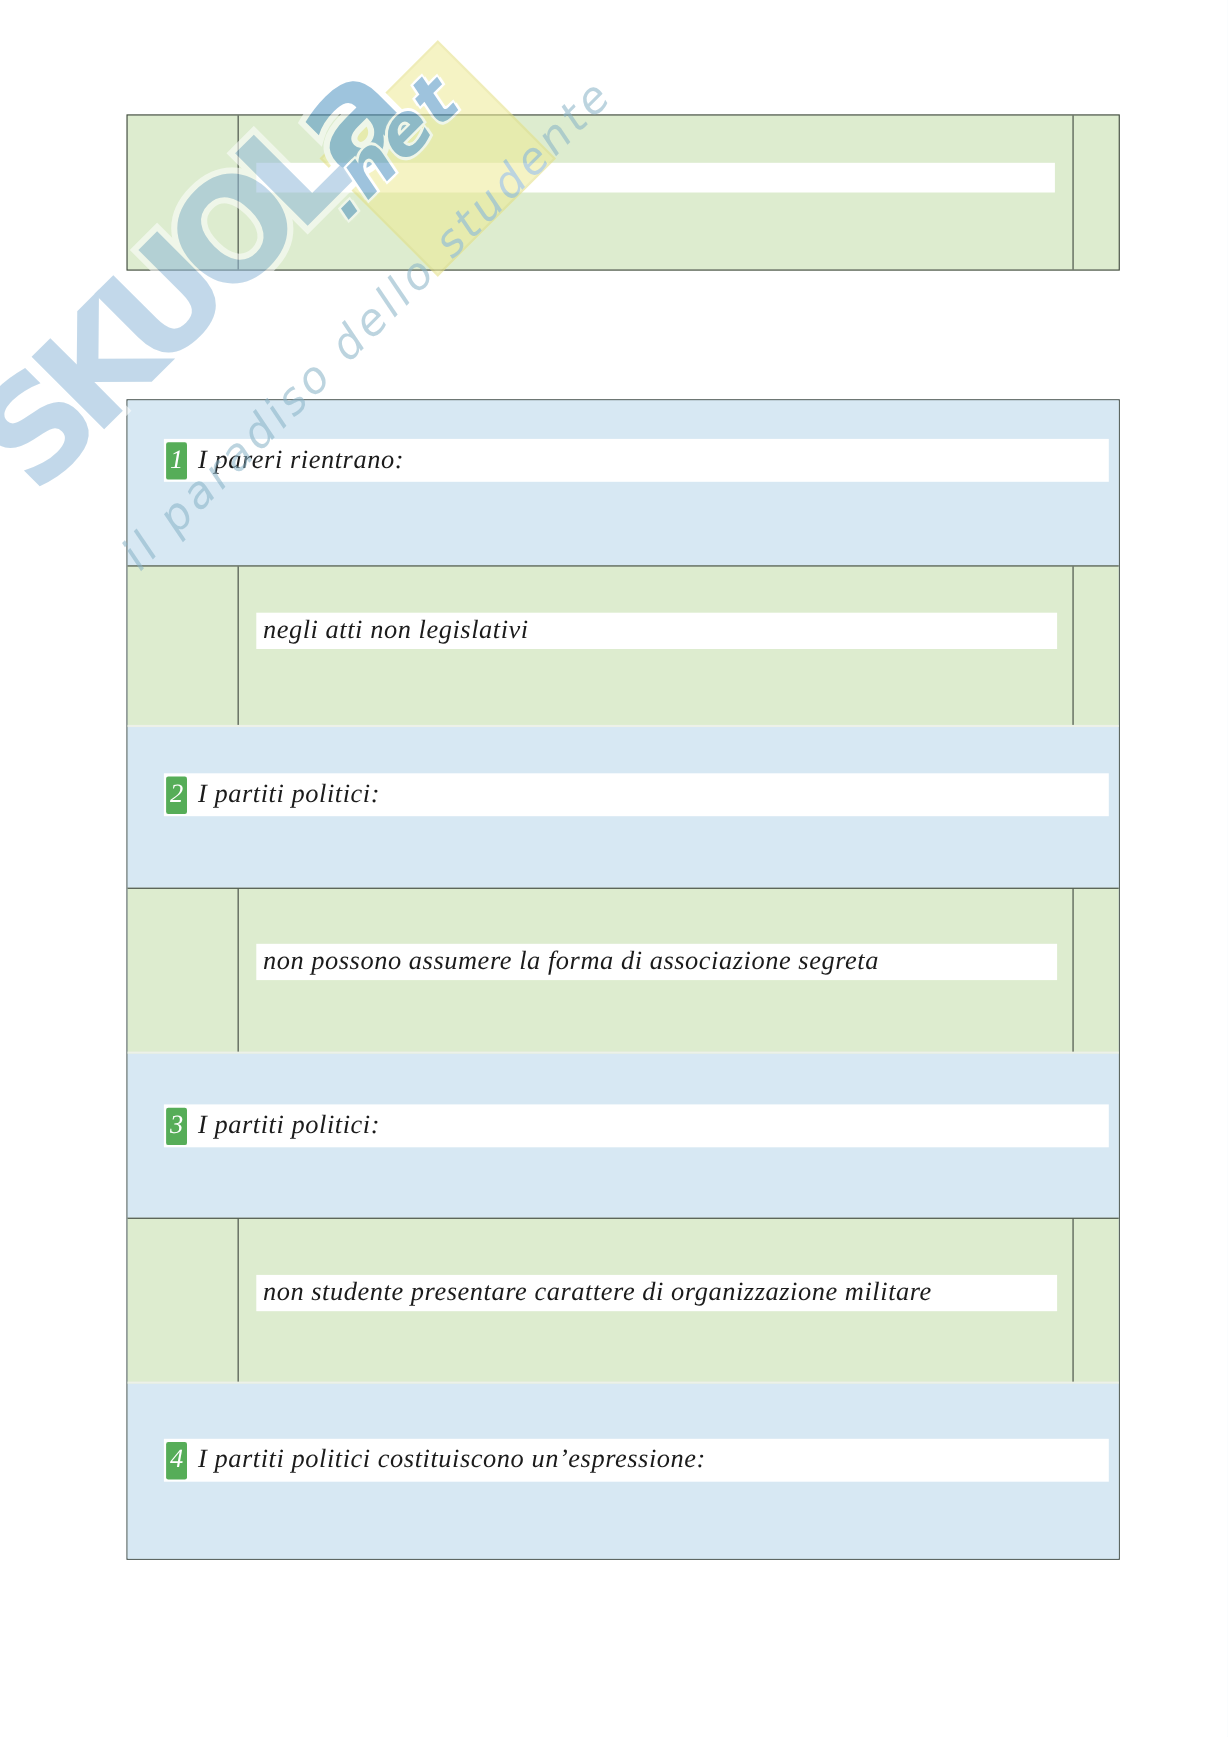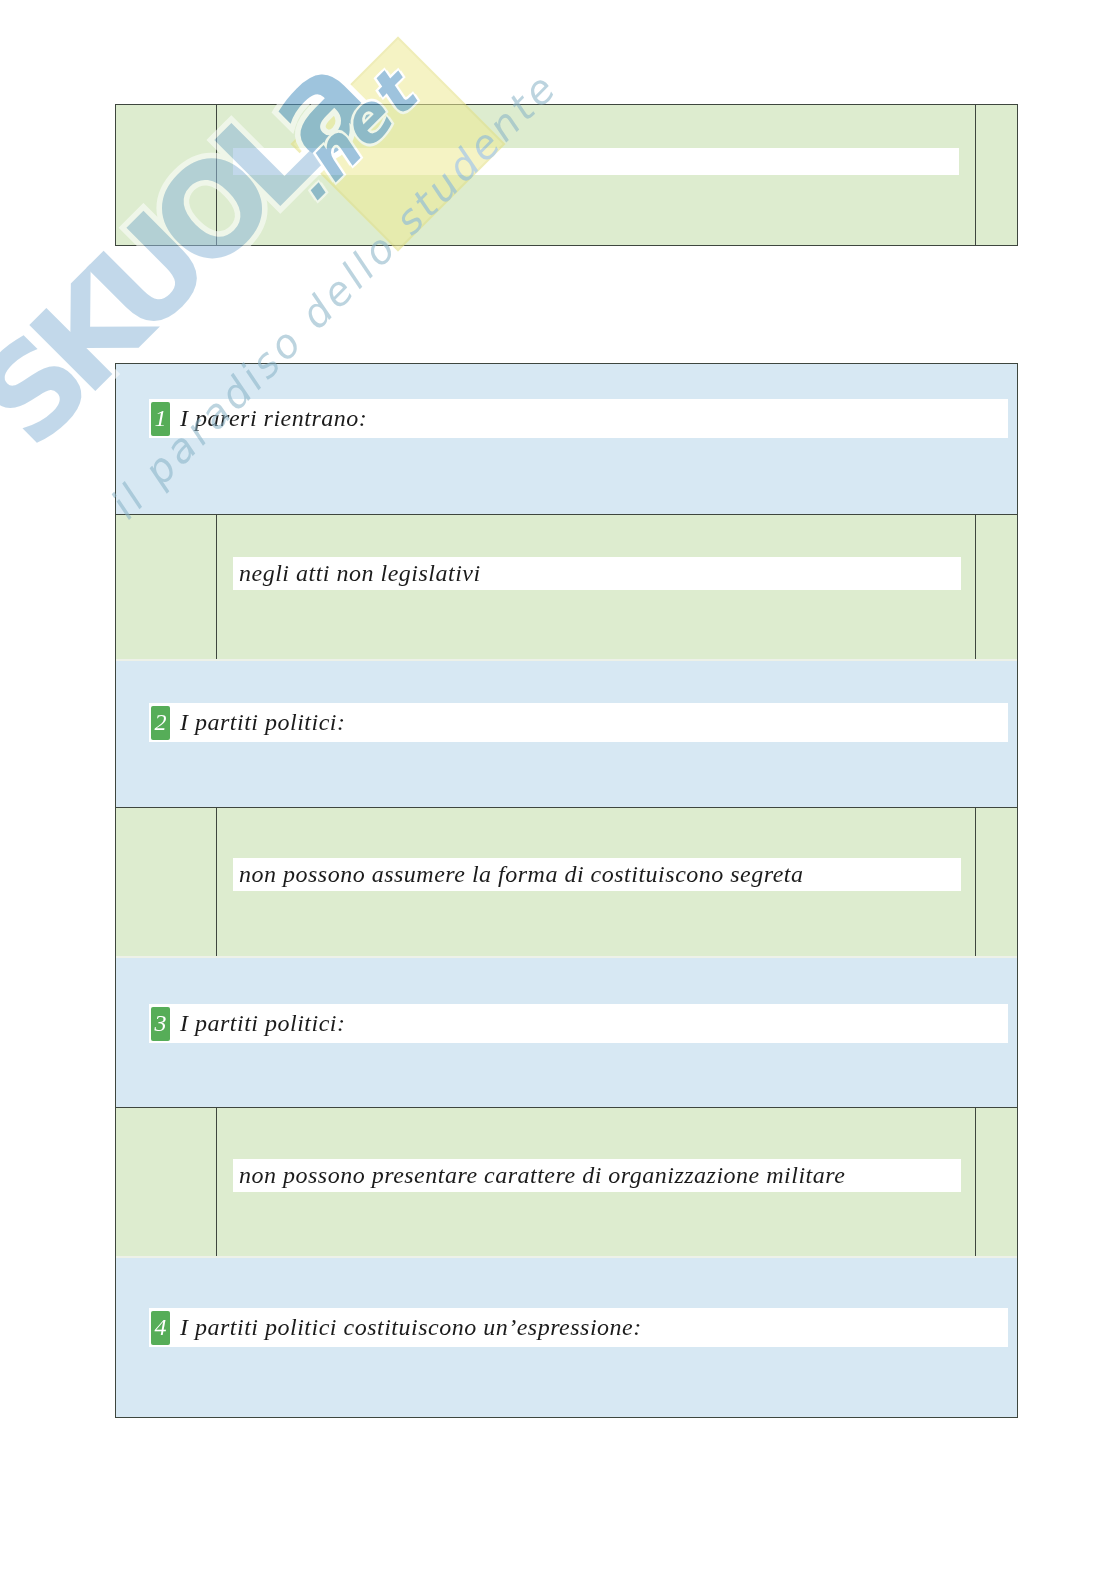--- a/index.html
+++ b/index.html
@@ -160,36 +160,36 @@
       <div class="strip strip-q">
         <span class="badge">2</span>
         <span class="q-text">I partiti politici:</span>
       </div>
     </div>
 
     <div id="row-a2" class="row row-a">
       <div class="vdiv left"></div>
       <div class="vdiv right"></div>
       <div class="strip strip-a">
-        <span class="a-text">non possono assumere la forma di costituiscono segreta</span>
+        <span class="a-text">non possono assumere la forma di associazione segreta</span>
       </div>
     </div>
 
     <div id="row-q3" class="row row-q">
       <div class="strip strip-q">
         <span class="badge">3</span>
         <span class="q-text">I partiti politici:</span>
       </div>
     </div>
 
     <div id="row-a3" class="row row-a">
       <div class="vdiv left"></div>
       <div class="vdiv right"></div>
       <div class="strip strip-a">
-        <span class="a-text">non possono presentare carattere di organizzazione militare</span>
+        <span class="a-text">non studente presentare carattere di organizzazione militare</span>
       </div>
     </div>
 
     <div id="row-q4" class="row row-q">
       <div class="strip strip-q">
         <span class="badge">4</span>
         <span class="q-text">I partiti politici costituiscono un’espressione:</span>
       </div>
     </div>
 

